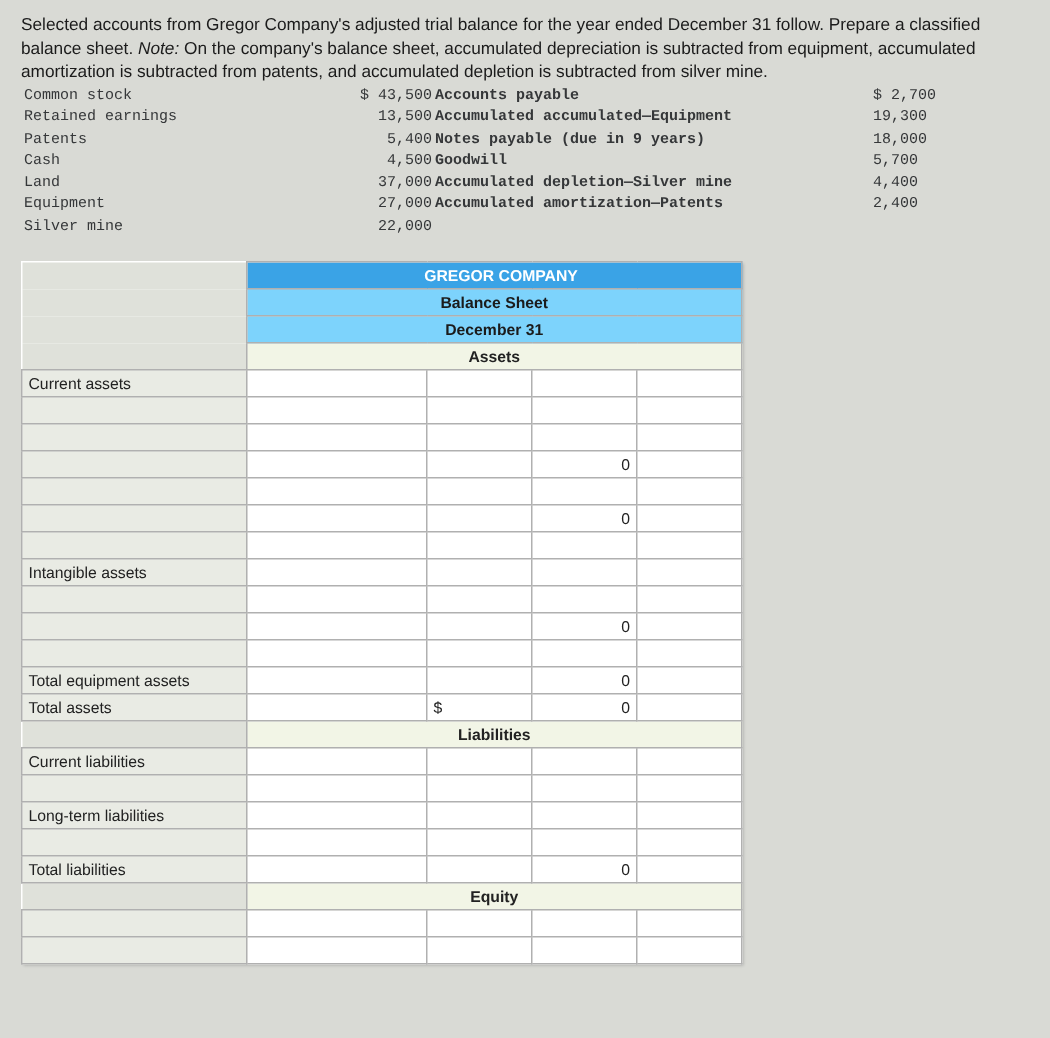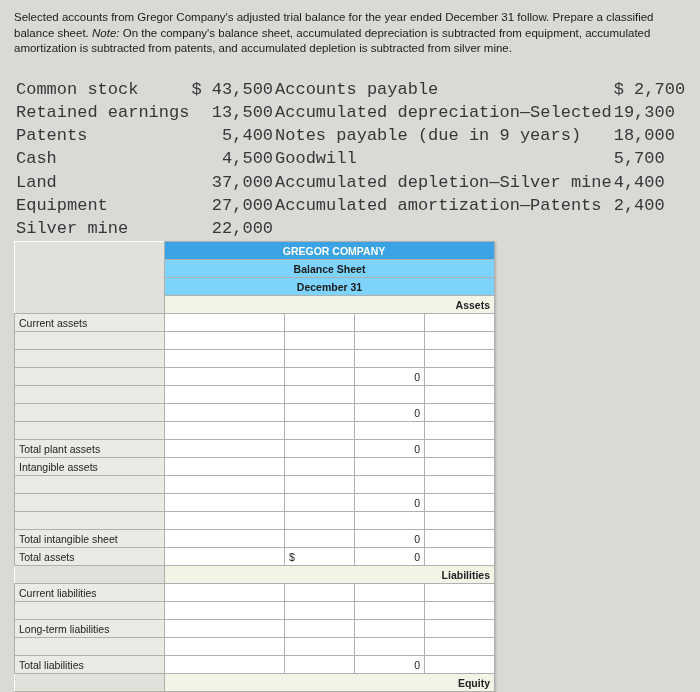--- a/index.html
+++ b/index.html
@@ -8,36 +8,37 @@
     background: #d9dad5;
     font-family: Arial, Helvetica, sans-serif;
     font-size: 11px;
     color: #222;
     width: 672px;
   }
   .instructions {
     color: #1b1b1b;
     font-size: 11.5px;
     line-height: 1.35;
-    margin-bottom: 20px;
+    margin-bottom: 0;
   }
   .instructions .note-label {
     font-style: italic;
   }
   .trial-balance {
     font-family: "Courier New", Courier, monospace;
-    font-size: 17px;
+    font-size: 10px;
     white-space: pre;
     color: #353739;
+    margin-bottom: 14px;
     line-height: 1.25;
   }
   .trial-balance td { padding: 0; vertical-align: top; }
   .tb-col1 { width: 200px; }
   .tb-col2 { width: 70px; text-align: right; padding-right: 10px;}
-  .tb-col3 { width: 290px; }
+  .tb-col3 { width: 290px; font-weight: bold; }
   .tb-col4 { width: 70px; text-align: left; }
 
   .sheet {
     border-collapse: collapse;
     background: #fff;
     box-shadow: 1px 1px 2px rgba(0,0,0,.2);
   }
   .sheet td, .sheet th {
     border: 1px solid #b0b0b0;
     font-size: 10.5px;
@@ -54,21 +55,21 @@
     padding-left: 13px;
   }
   .sheet .hdr-sub {
     background: #7dd3fc;
     text-align: center;
     font-weight: bold;
     color: #1b1b1b;
   }
   .sheet .section-hdr {
     background: #f2f5e6;
-    text-align: right;
+    text-align: center;
     font-weight: bold;
   }
   .row-label-cell {
     background: #e9ebe4;
     width: 150px;
   }
   .num-cell {
     background: #fff;
     text-align: right;
     width: 70px;
@@ -95,21 +96,21 @@
 <table class="trial-balance">
   <tbody><tr>
     <td class="tb-col1">Common stock</td>
     <td class="tb-col2">$ 43,500</td>
     <td class="tb-col3">Accounts payable</td>
     <td class="tb-col4">$ 2,700</td>
   </tr>
   <tr>
     <td class="tb-col1">Retained earnings</td>
     <td class="tb-col2">13,500</td>
-    <td class="tb-col3">Accumulated depreciation—Selected</td>
+    <td class="tb-col3">Accumulated accumulated—Equipment</td>
     <td class="tb-col4">19,300</td>
   </tr>
   <tr>
     <td class="tb-col1">Patents</td>
     <td class="tb-col2">5,400</td>
     <td class="tb-col3">Notes payable (due in 9 years)</td>
     <td class="tb-col4">18,000</td>
   </tr>
   <tr>
     <td class="tb-col1">Cash</td>
@@ -200,27 +201,20 @@
     <td class="num-cell">0</td>
     <td class="num-cell"></td>
   </tr>
   <tr>
     <td class="row-label-cell"></td>
     <td class="blank-cell"></td>
     <td class="num-cell"></td>
     <td class="num-cell"></td>
     <td class="num-cell"></td>
   </tr>
-  <tr>
-    <td class="row-label-cell">Total plant assets</td>
-    <td class="blank-cell"></td>
-    <td class="num-cell"></td>
-    <td class="num-cell">0</td>
-    <td class="num-cell"></td>
-  </tr>
 
   <tr>
     <td class="row-label-cell">Intangible assets</td>
     <td class="blank-cell"></td>
     <td class="num-cell"></td>
     <td class="num-cell"></td>
     <td class="num-cell"></td>
   </tr>
   <tr>
     <td class="row-label-cell"></td>
@@ -237,21 +231,21 @@
     <td class="num-cell"></td>
   </tr>
   <tr>
     <td class="row-label-cell"></td>
     <td class="blank-cell"></td>
     <td class="num-cell"></td>
     <td class="num-cell"></td>
     <td class="num-cell"></td>
   </tr>
   <tr>
-    <td class="row-label-cell">Total intangible sheet</td>
+    <td class="row-label-cell">Total equipment assets</td>
     <td class="blank-cell"></td>
     <td class="num-cell"></td>
     <td class="num-cell">0</td>
     <td class="num-cell"></td>
   </tr>
   <tr>
     <td class="row-label-cell">Total assets</td>
     <td class="blank-cell"></td>
     <td class="num-cell ds">$</td>
     <td class="num-cell">0</td>

